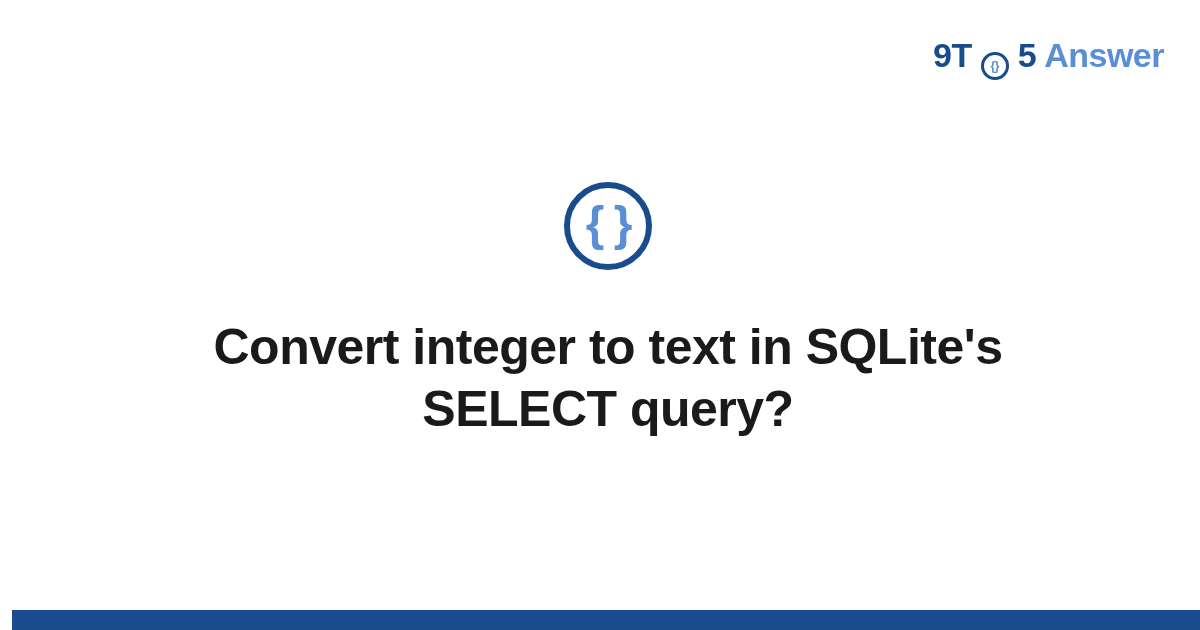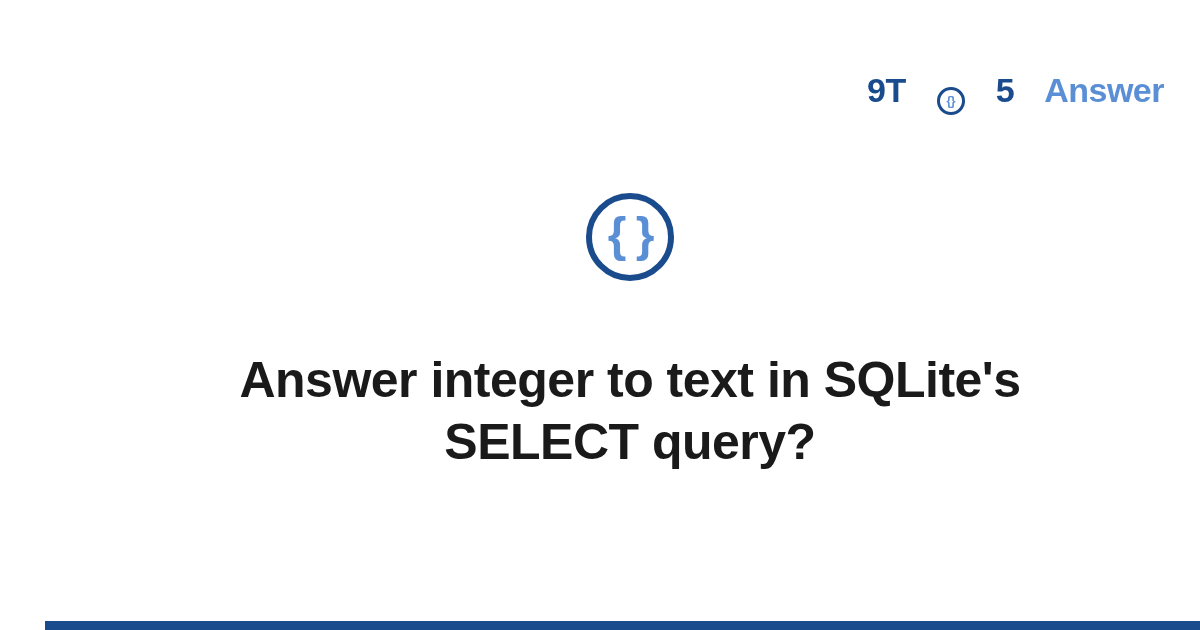--- a/index.html
+++ b/index.html
@@ -1,16 +1,16 @@
 <!DOCTYPE html>
 <html><head>
   <meta charset="utf-8">
   <style>
     * {
-      margin: 15px;
+      margin: 4px;
       padding: 0;
       box-sizing: border-box;
     }
     body {
       width: 1200px;
       height: 630px;
       background: #ffffff;
       font-family: -apple-system, BlinkMacSystemFont, "Segoe UI", Helvetica, Arial, sans-serif;
       position: relative;
       overflow: hidden;
@@ -118,16 +118,16 @@
       <span class="brand-o-circle">
         <span class="brand-o-inner">{}</span>
       </span>
     </span><span class="brand-5">5</span><span class="brand-answer">Answer</span>
 </div>
 
 <div class="center-content">
   <div class="badge-icon">
     <span class="badge-braces">{ }</span>
   </div>
-  <h1 class="question-title">Answer integer to text in SQLite's SELECT query?</h1>
+  <h1 class="question-title">Convert integer to text in SQLite's SELECT query?</h1>
 </div>
 
 <div class="footer-bar"></div>
 
 </body></html>

